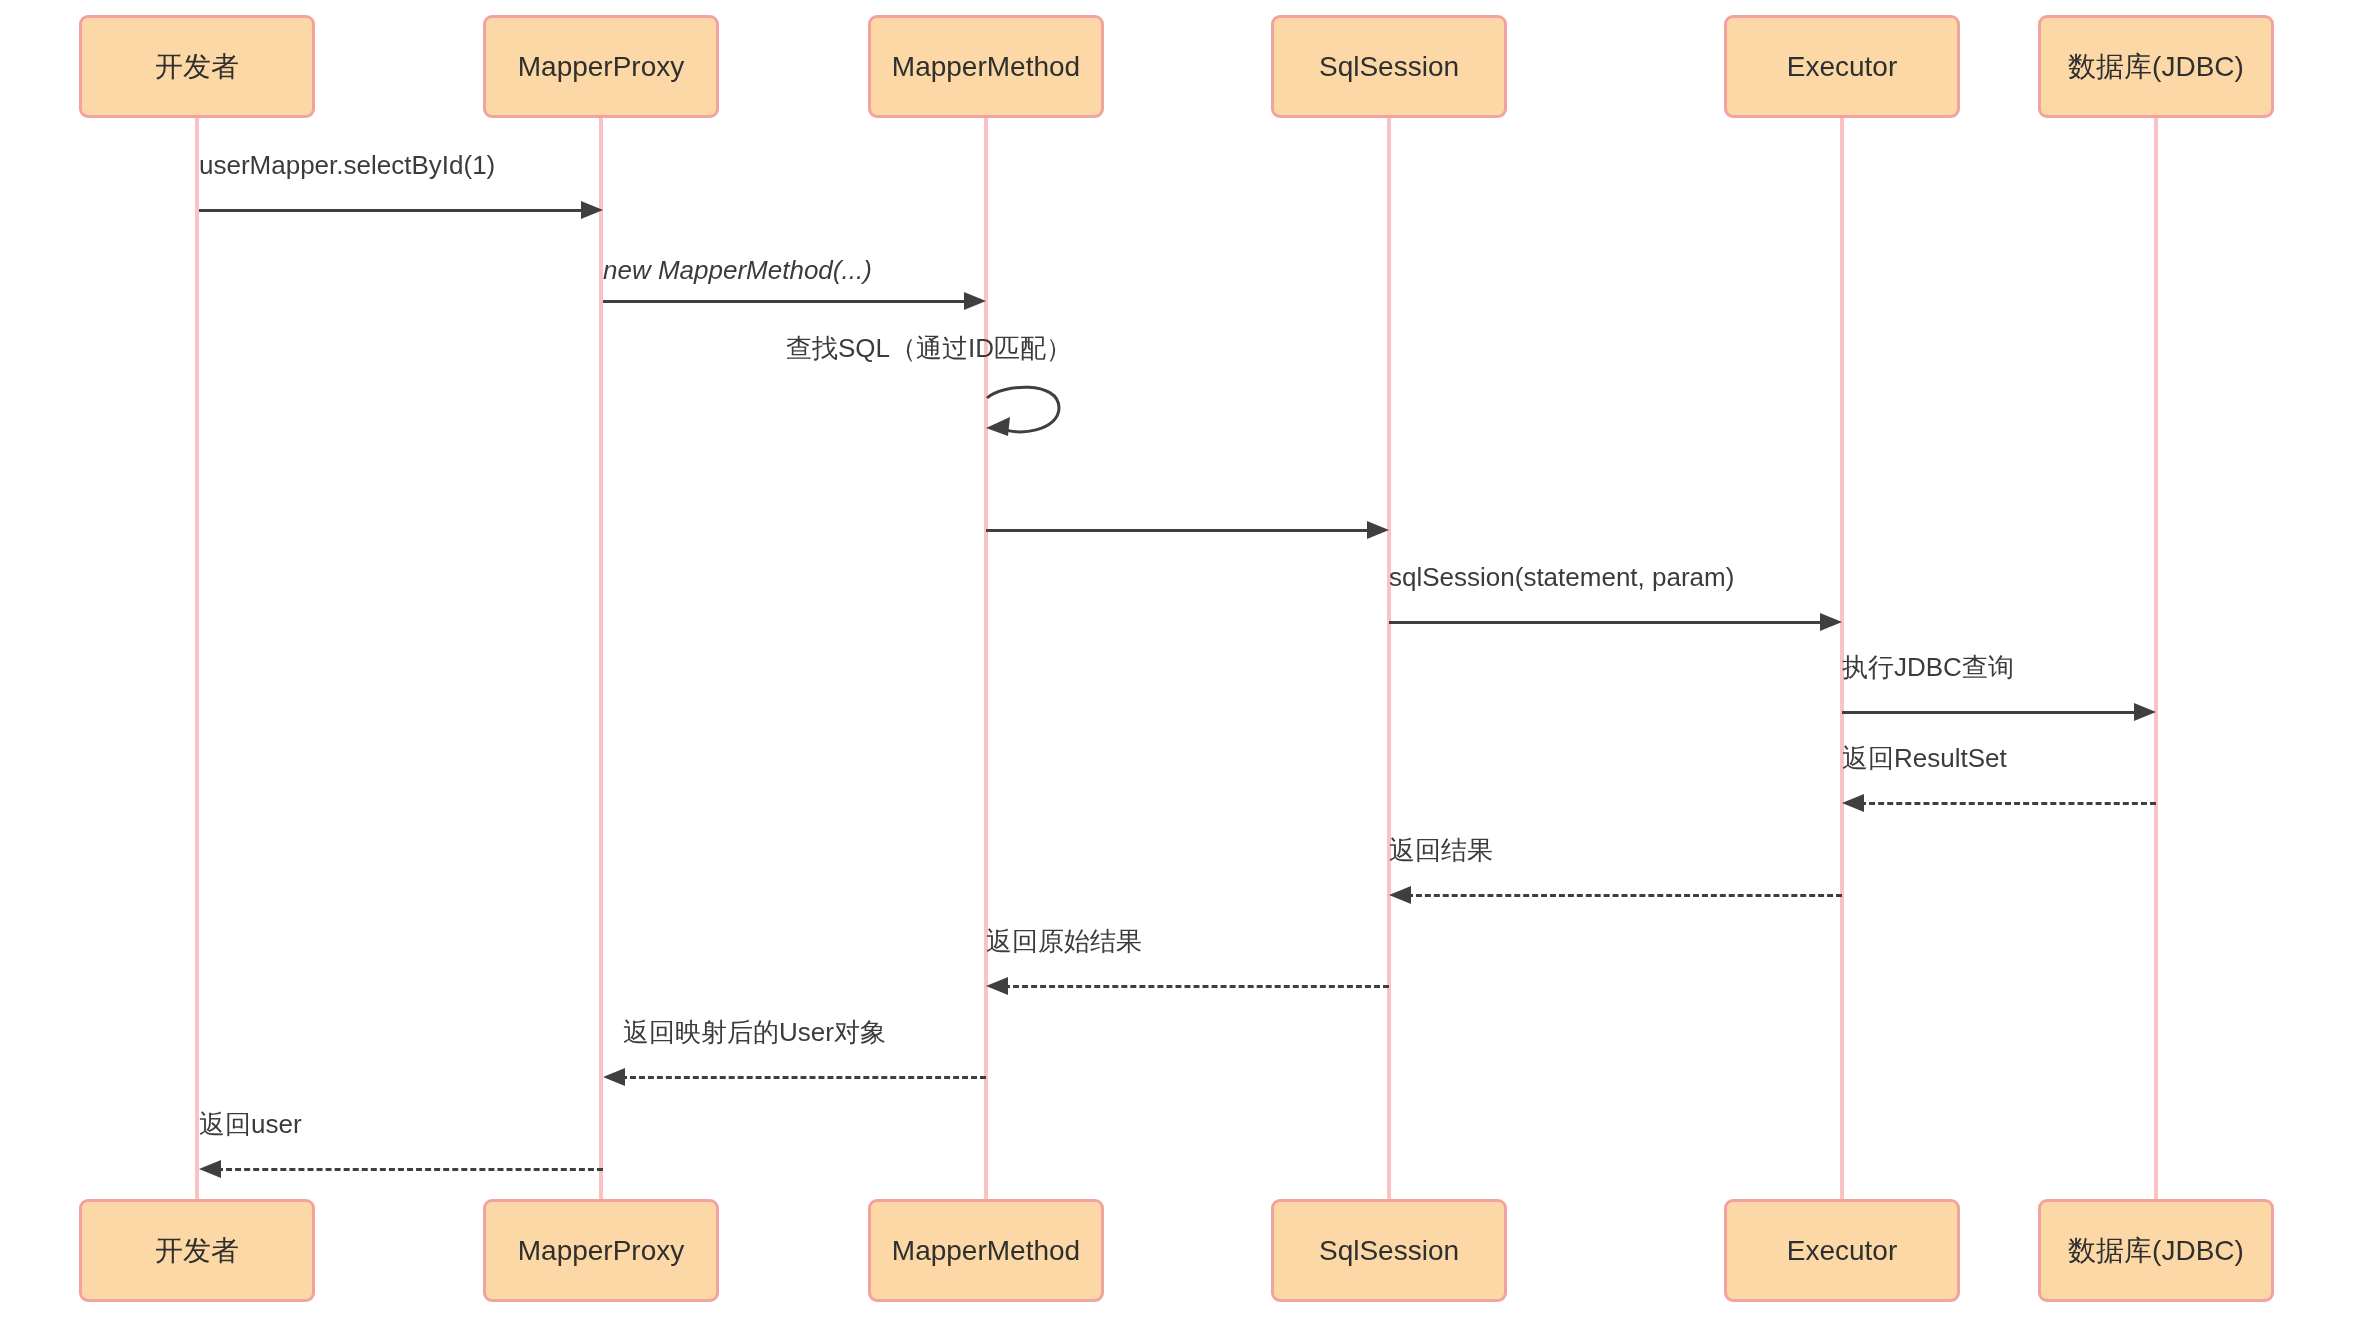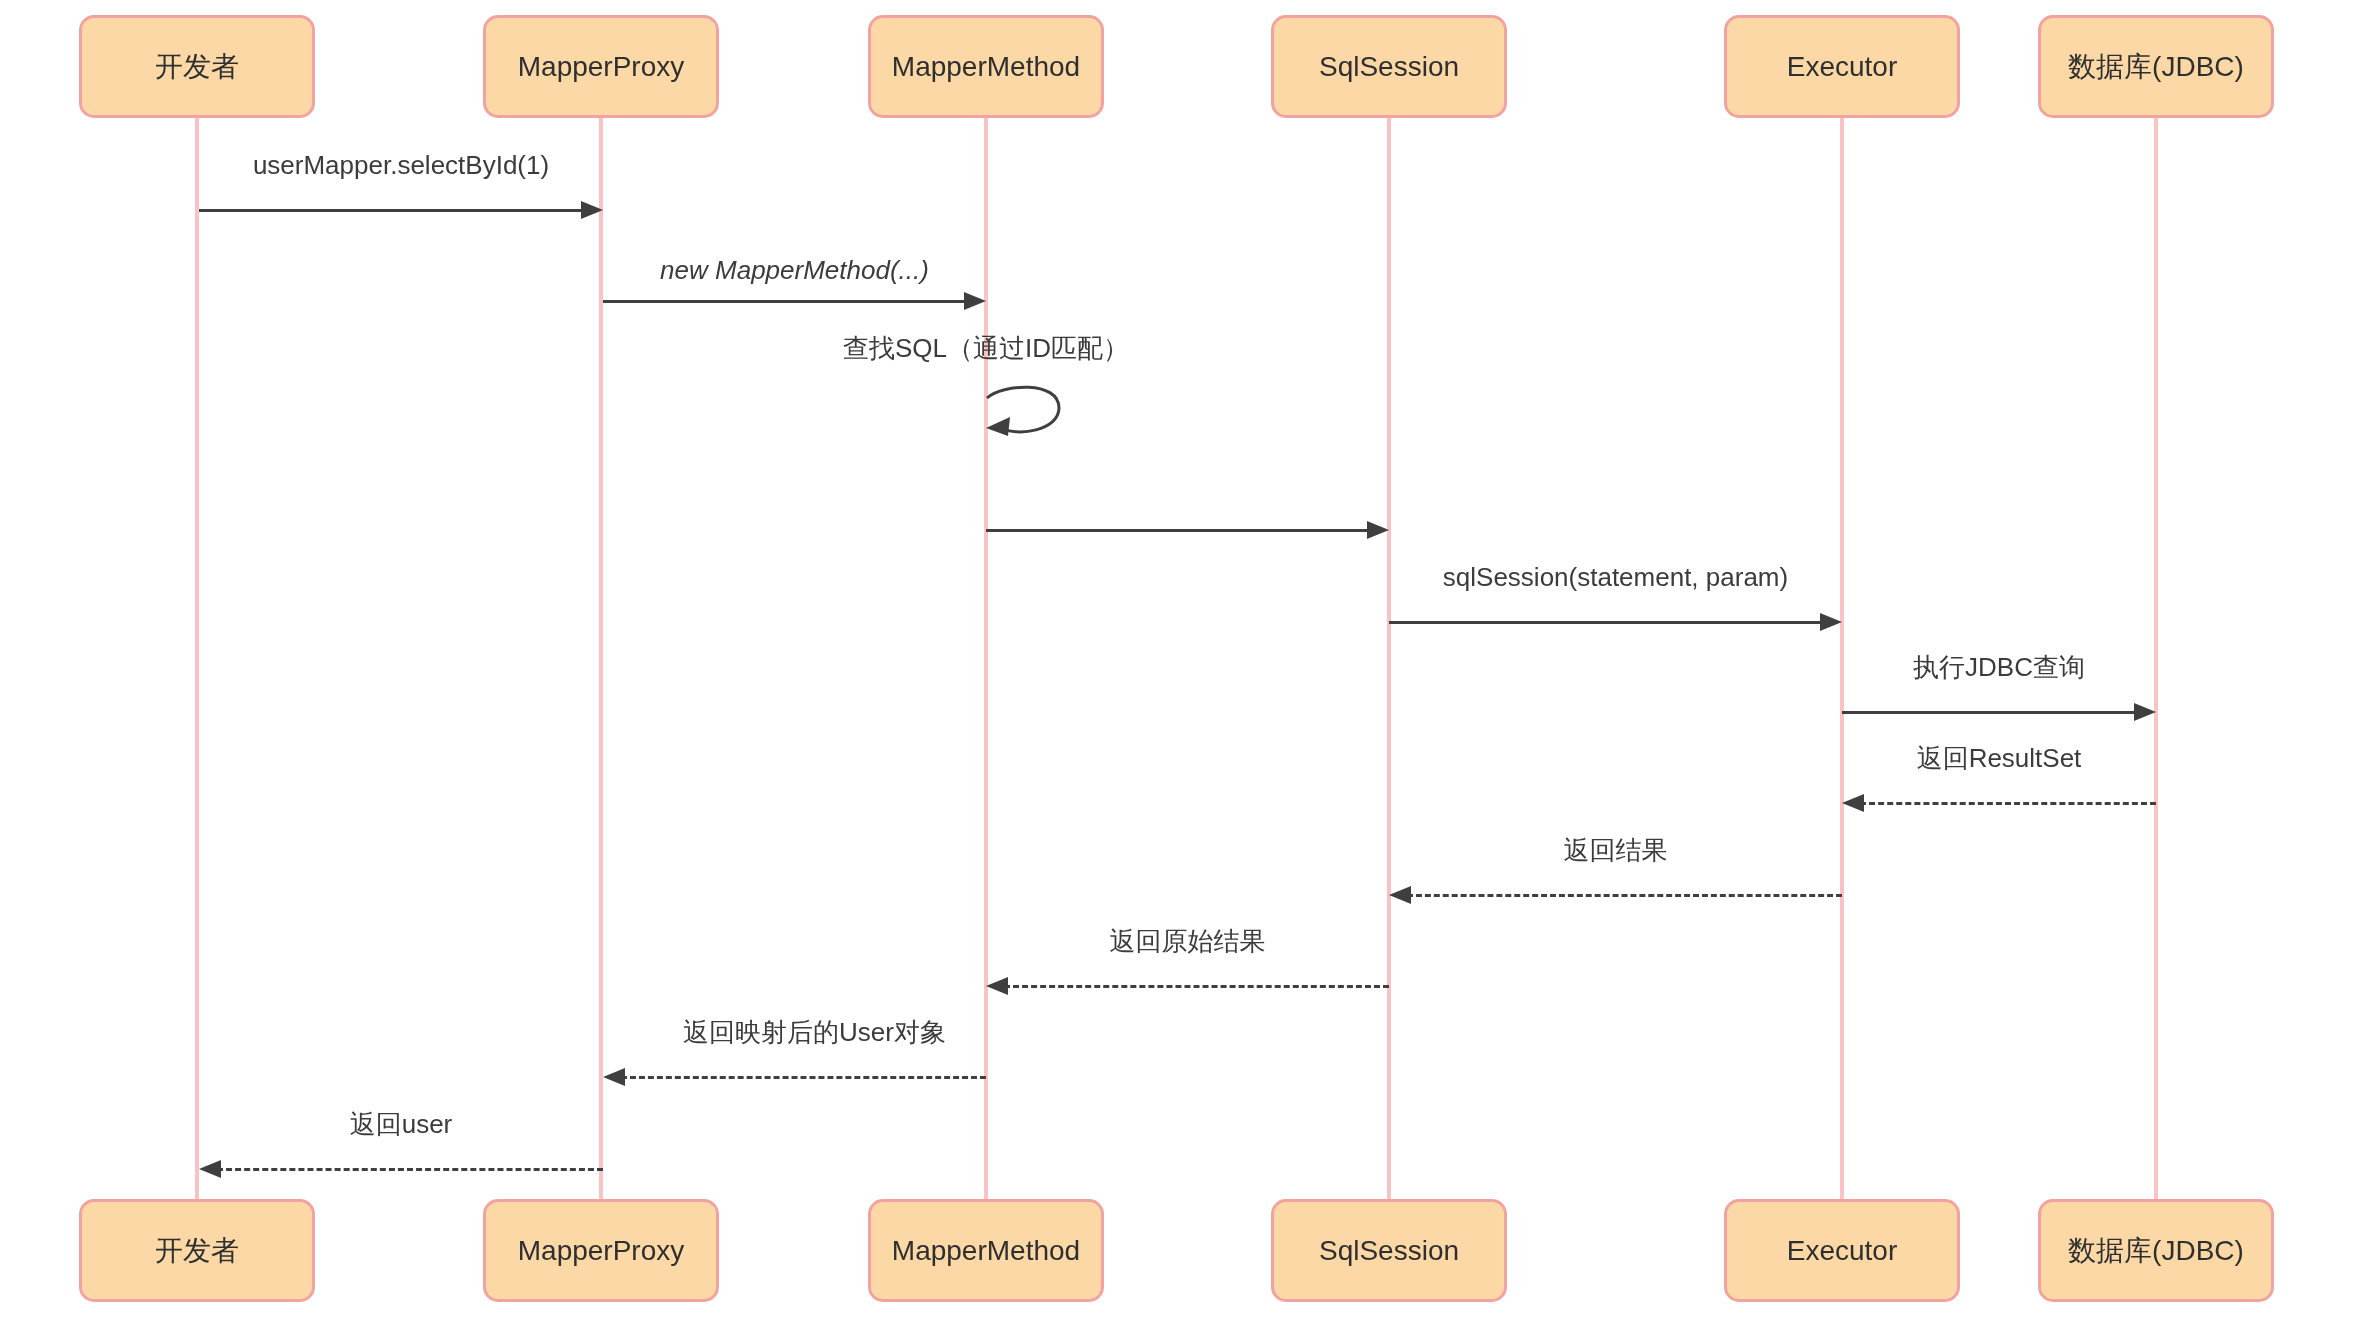--- a/index.html
+++ b/index.html
@@ -11,21 +11,21 @@
     font-family: "Liberation Sans", sans-serif;
     overflow: hidden;
   }
   .pbox {
     position: absolute;
     width: 236px;
     height: 103px;
     box-sizing: border-box;
     background: #FBD8A5;
     border: 3px solid #F2A3A0;
-    border-radius: 15px;
+    border-radius: 9px;
     display: flex;
     align-items: center;
     justify-content: center;
     font-size: 28px;
     color: #2F2F2F;
     white-space: nowrap;
   }
   .lifeline {
     position: absolute;
     top: 118px;
@@ -56,21 +56,21 @@
     left: 0; top: -8px;
     width: 0; height: 0;
     border-right: 22px solid #3F3F3F;
     border-top: 9px solid transparent;
     border-bottom: 9px solid transparent;
   }
   .msg-label {
     position: absolute;
     height: 40px;
     line-height: 40px;
-    text-align: center;
+    text-align: left;
     font-size: 26px;
     color: #3B3B3B;
     white-space: nowrap;
   }
   .selfloop { position: absolute; }
 </style>
 </head>
 <body>
 
 <div class="canvas">

